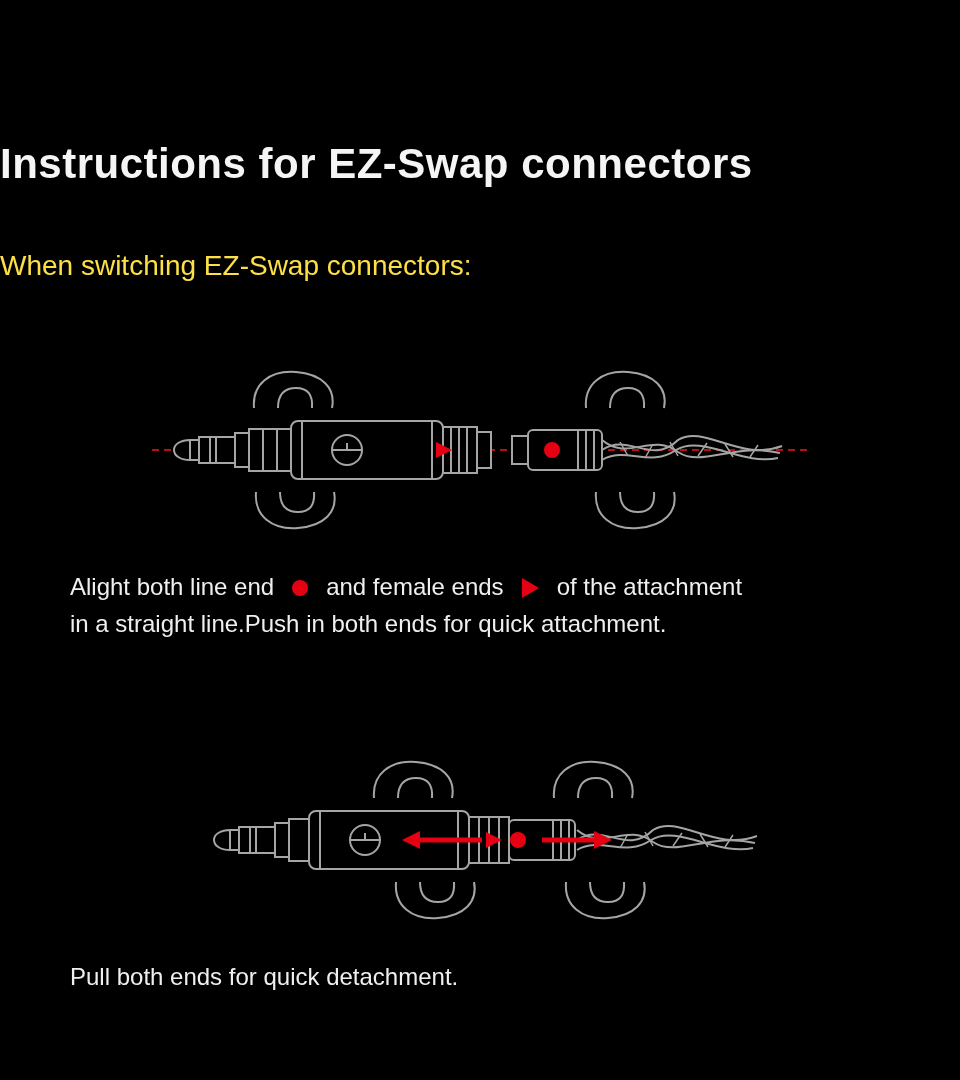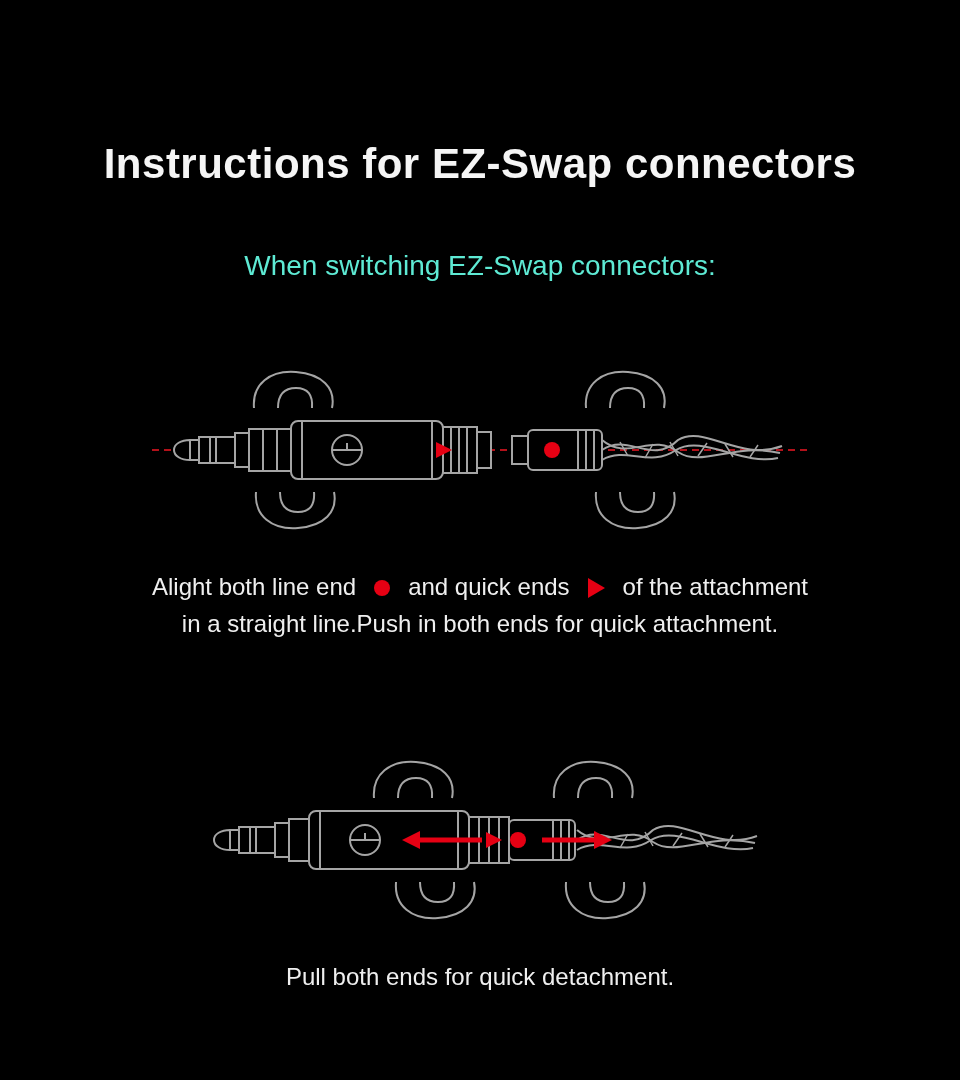--- a/index.html
+++ b/index.html
@@ -8,36 +8,35 @@
     background: #000000;
     font-family: "Liberation Sans", sans-serif;
   }
   .page {
     position: relative;
     width: 960px;
     height: 1056px;
     background: #000000;
     color: #f2f2f2;
     overflow: hidden;
-    text-align: center;
     border-radius: 12px;
   }
   .title {
     margin: 0;
     padding-top: 140px;
     font-size: 42px;
     font-weight: 600;
     letter-spacing: 0.5px;
     color: #f5f5f5;
   }
   .subtitle {
     margin: 62px 0 0 0;
     font-size: 28px;
     font-weight: 400;
-    color: #5eead4;
+    color: #fde047;
   }
   .figure {
     width: 660px;
     height: 200px;
     margin: 0 auto;
   }
   .figure.first { margin-top: 68px; }
   .figure.second { margin-top: 98px; }
   .caption {
     margin: 18px auto 0 auto;
@@ -140,21 +139,21 @@
           <path d="M470 92 l8 14 M495 108 l8 -14 M520 92 l8 14 M548 106 l9 -13 M575 94 l8 13 M600 107 l8 -12" stroke-width="1.5"></path>
         </g>
       </g>
 
       <polygon points="286,92 302,100 286,108" fill="#e60013"></polygon>
       <circle cx="402" cy="100" r="8" fill="#e60013"></circle>
     </svg>
   </div>
 
   <p class="caption">
-    <span>Alight both line end</span><span class="inline-dot"></span><span>and quick ends</span><span class="inline-tri"></span><span>of the attachment</span>
+    <span>Alight both line end</span><span class="inline-dot"></span><span>and female ends</span><span class="inline-tri"></span><span>of the attachment</span>
     <br>
     <span>in a straight line.Push in both ends for quick attachment.</span>
   </p>
 
   <div class="figure second">
     <svg width="660" height="200" viewBox="0 0 660 200">
       <g stroke="#a5a5a5" fill="none" stroke-width="2">
 
         <g>
           <path d="M224 58 C222 34 240 20 266 22 C292 24 306 38 302 58"></path>

